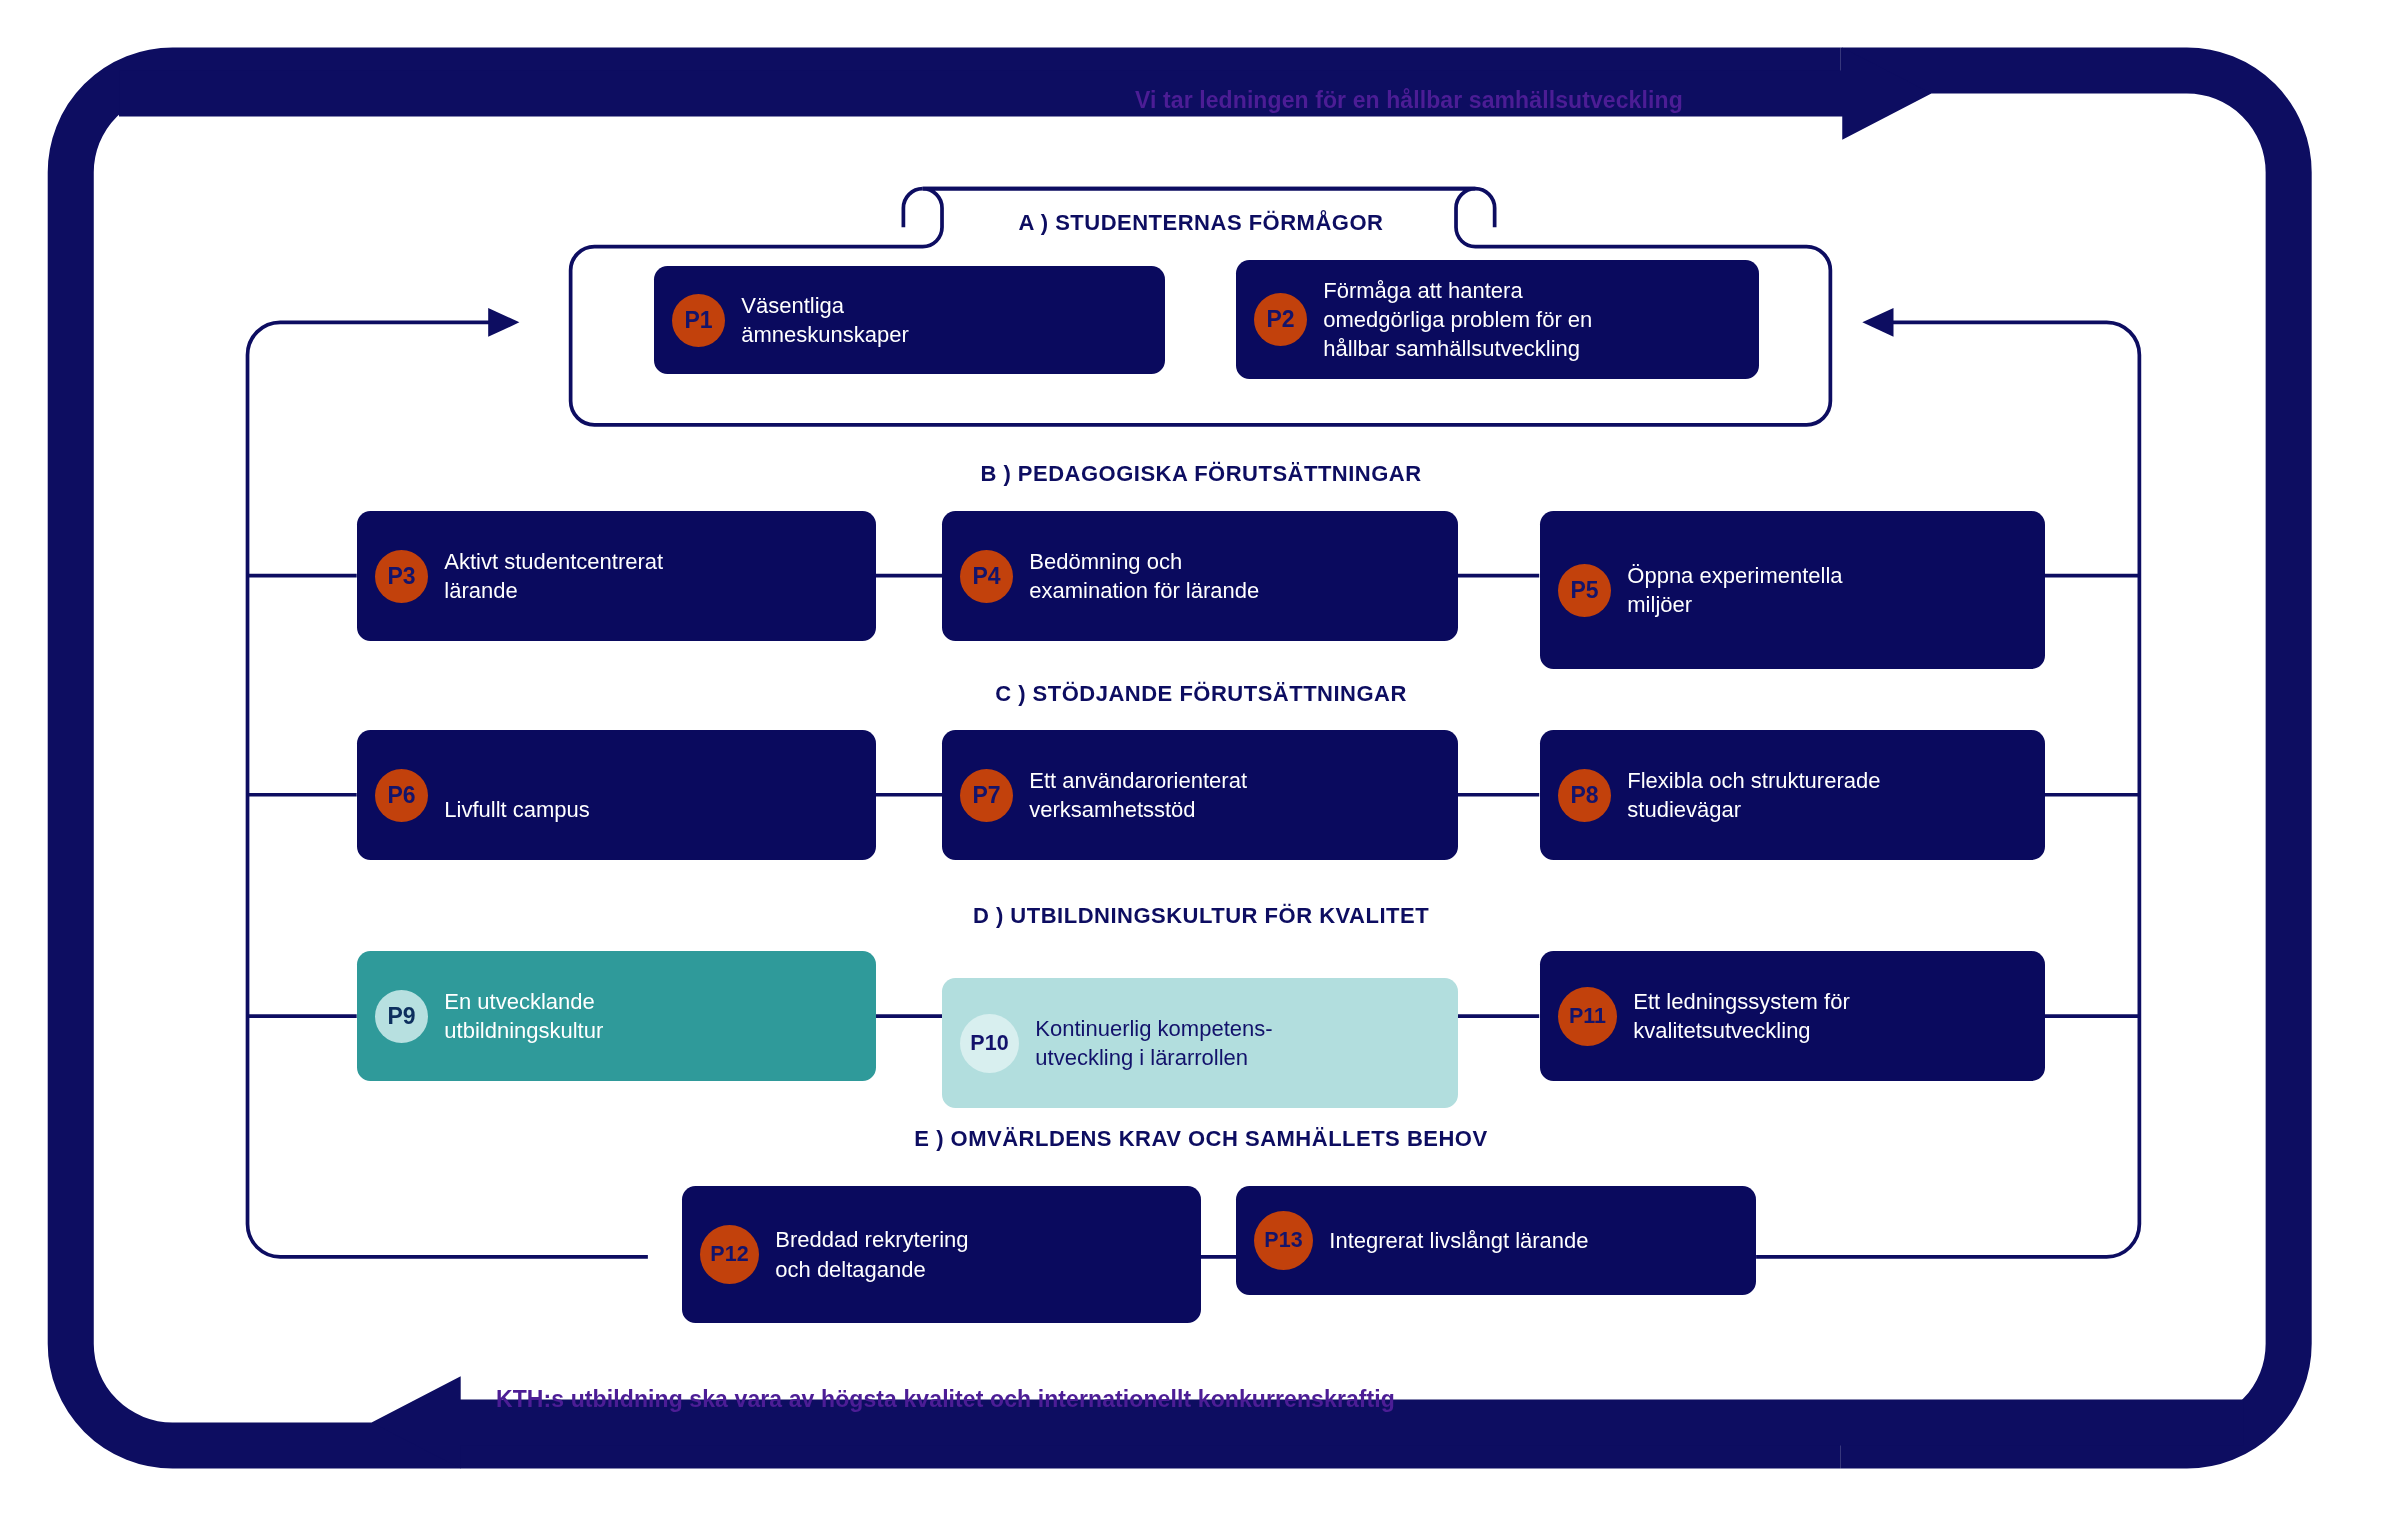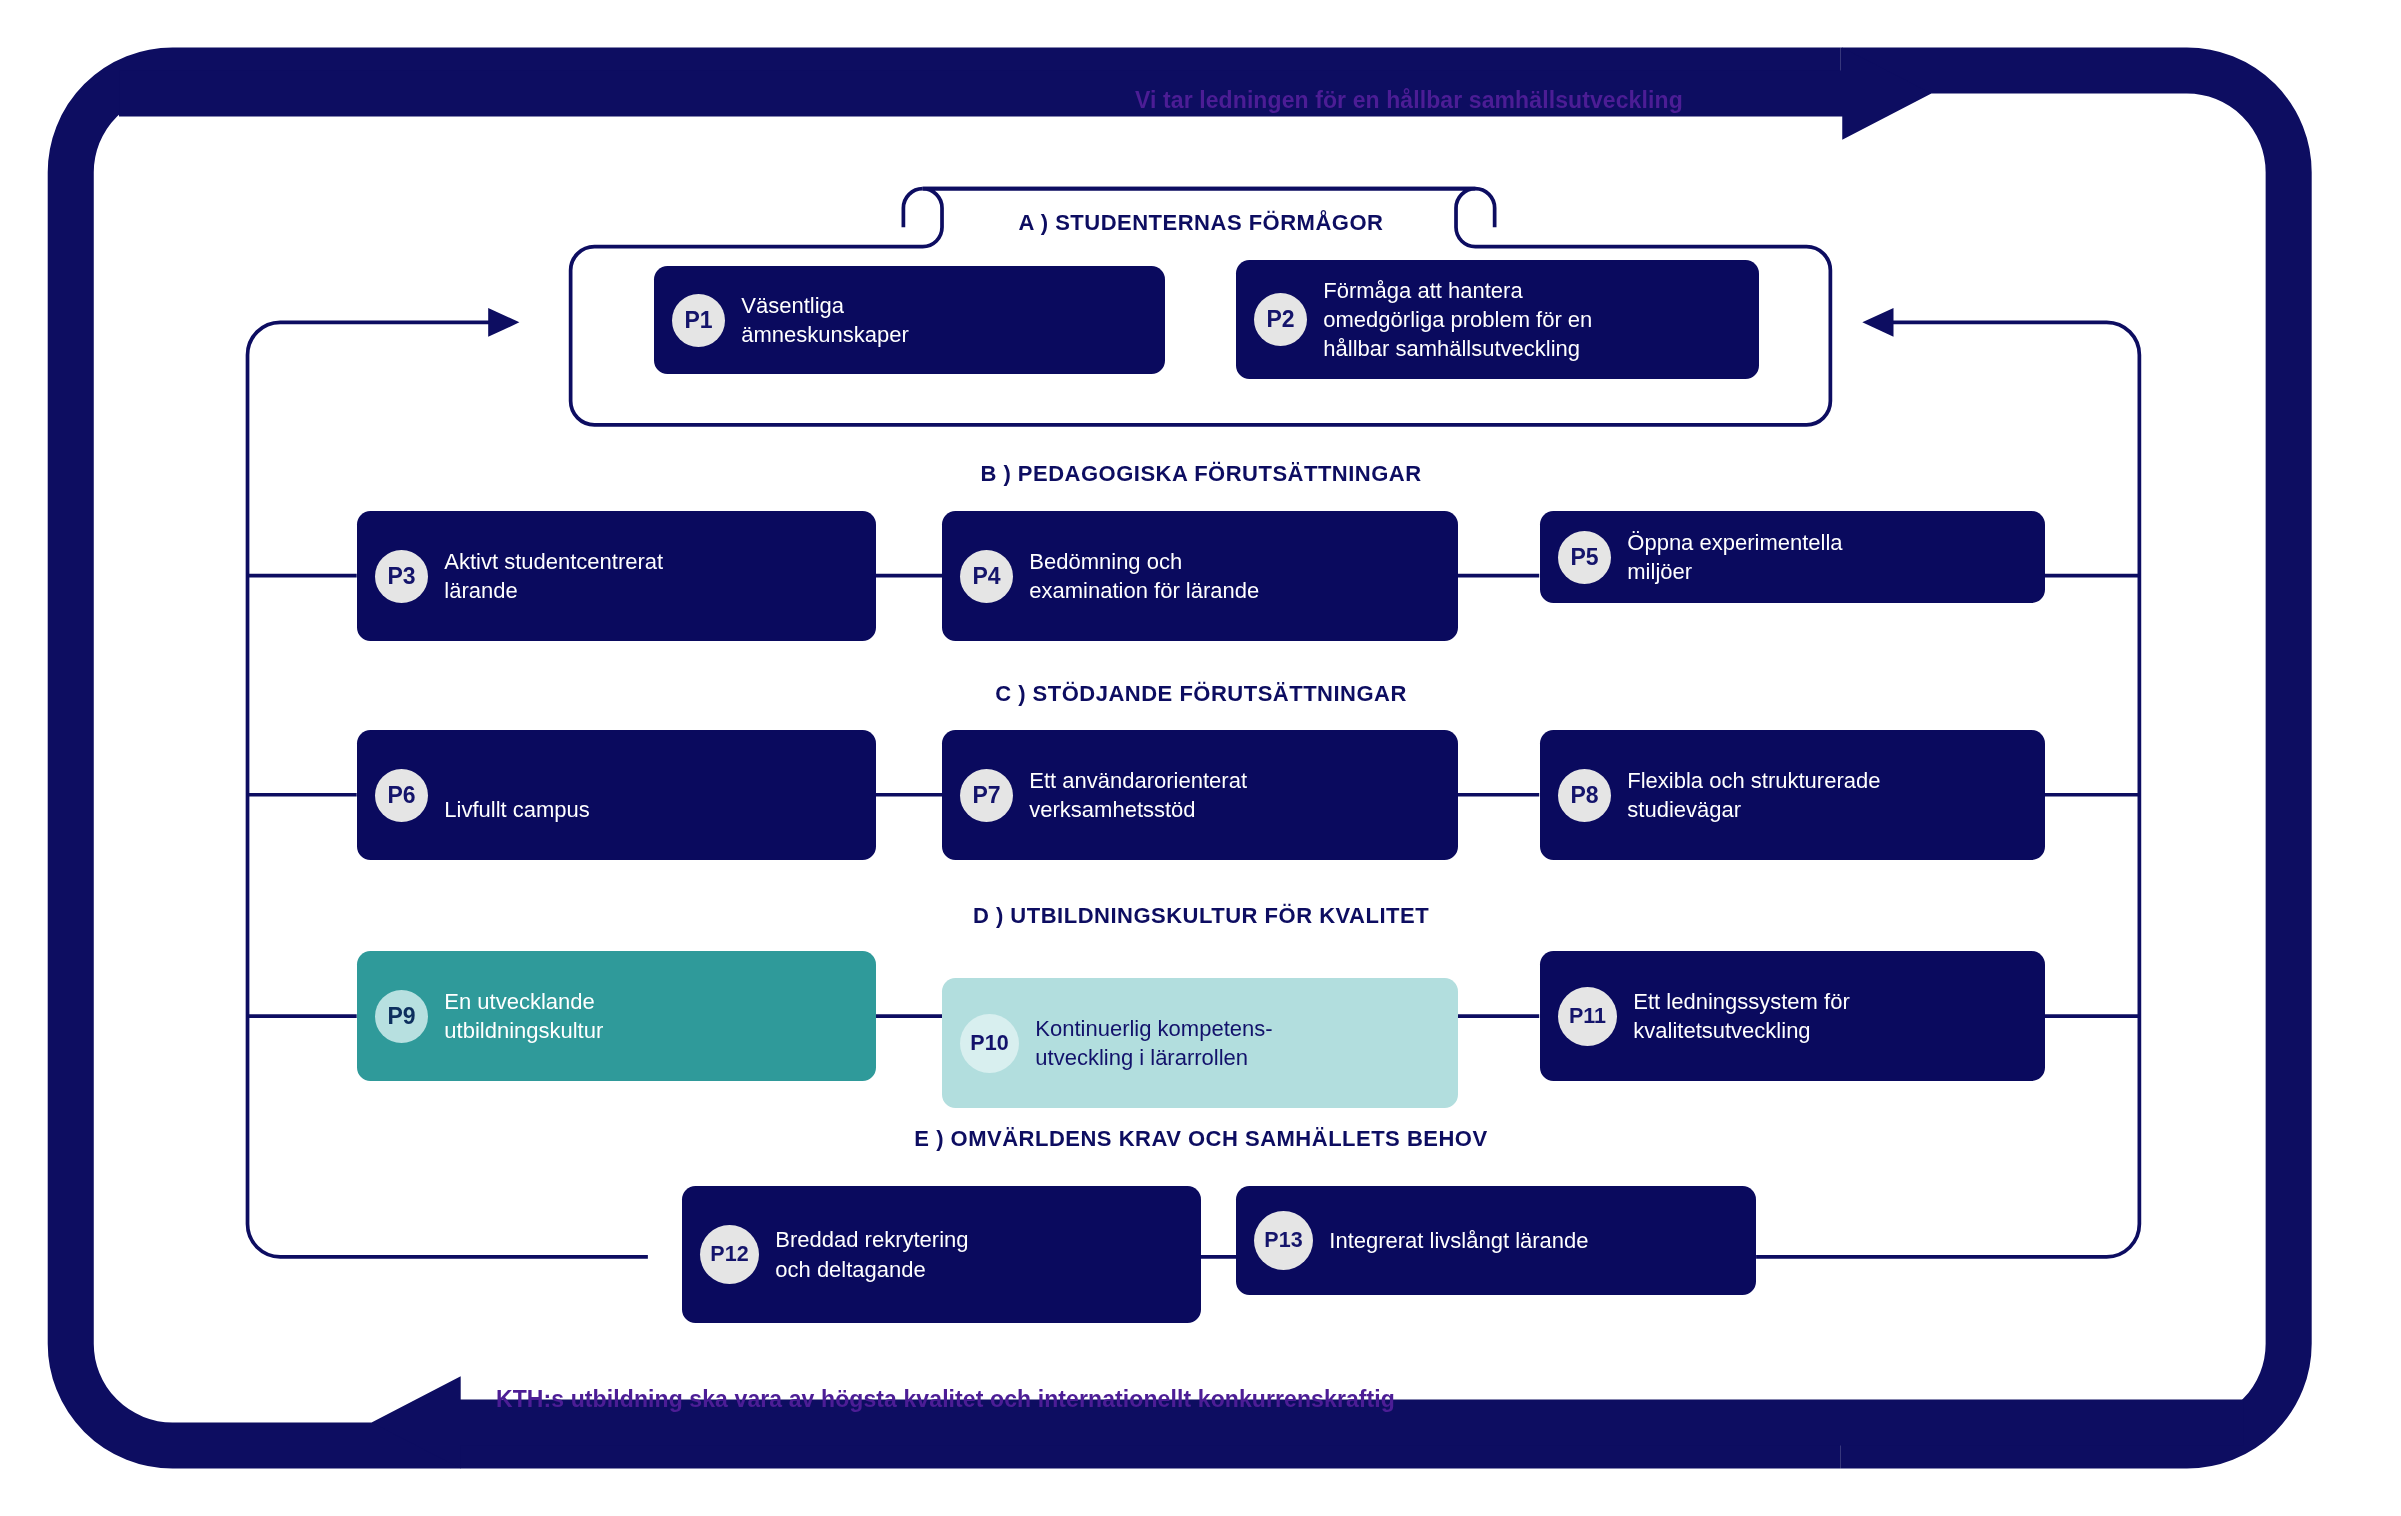--- a/index.html
+++ b/index.html
@@ -32,21 +32,21 @@
     position:absolute;border-radius:13.4px;display:flex;align-items:center;
     box-sizing:border-box;padding-left:18px;
   }
   .card.navy{background:#0a0a5e;}
   .card.teal{background:#2f9a9a;}
   .card.lightteal{background:#b2dede;margin-top:27px;}
 
   .badge{
     flex:0 0 auto;border-radius:50%;display:flex;align-items:center;
     justify-content:center;font-weight:700;color:#14146b;
-    background:#e5e5e5;width:53px;height:53px;font-size:23px;
+    background:#c2410c;width:53px;height:53px;font-size:23px;
   }
   .card.teal .badge{background:#b7e0e0;color:#0d2f5e;}
   .card.lightteal .badge{background:#d8efef;color:#12126b;}
   .badge.wide{width:59px;height:59px;font-size:21.5px;}
 
   .card-label{
     margin-left:16.3px;color:#ffffff;font-size:22px;line-height:1.33;
     font-weight:400;
   }
   .card.lightteal .card-label{color:#12126b;}
@@ -155,21 +155,21 @@
     <div class="card-label" style="white-space: pre-line;">Aktivt studentcentrerat
 lärande</div>
   </div>
 
   <div class="card navy" style="left:942px;top:511px;width:516px;height:130px;">
     <div class="badge">P4</div>
     <div class="card-label" style="white-space: pre-line;">Bedömning och
 examination för lärande</div>
   </div>
 
-  <div class="card navy" style="left:1540px;top:511px;width:505px;height:92px;">
+  <div class="card navy" style="left:1540px;top:511px;width:505px;height:158px;">
     <div class="badge">P5</div>
     <div class="card-label" style="white-space: pre-line;">Öppna experimentella
 miljöer</div>
   </div>
 
   <div class="card navy" style="left:357px;top:730px;width:519px;height:130px;">
     <div class="badge">P6</div>
     <div class="card-label" style="white-space: pre-line; margin-top: 29px;">Livfullt campus</div>
   </div>
 

